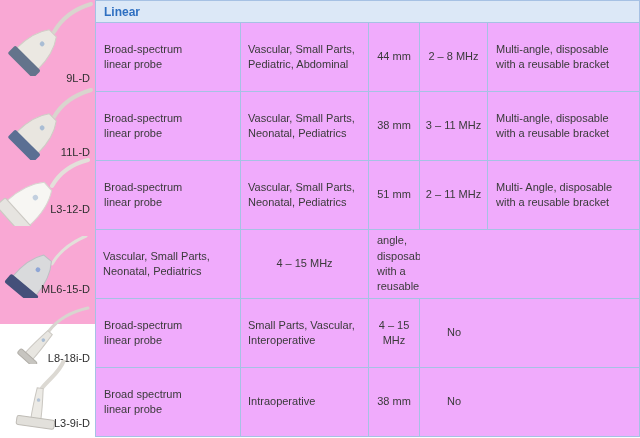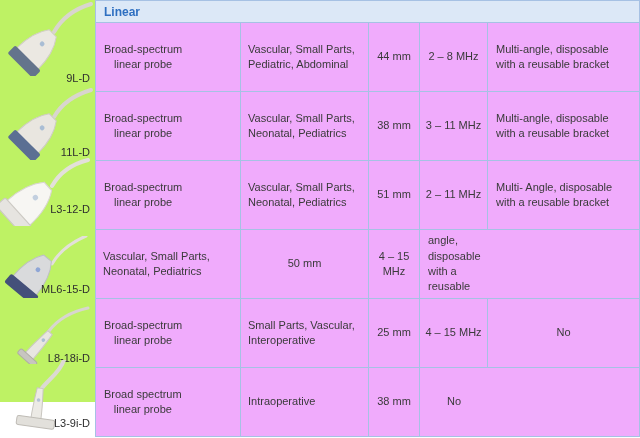--- a/index.html
+++ b/index.html
@@ -1,41 +1,41 @@
 <!DOCTYPE html>
 <html><head>
 <meta charset="utf-8">
 <style>
   html,body{margin:0;padding:0;background:#ffffff;width:640px;height:438px;overflow:hidden;
     font-family:"Liberation Sans", sans-serif;}
   .page{position:relative;width:640px;height:438px;background:#ffffff;}
 
   
-  .probe-col{position:absolute;left:0;top:0;width:95px;height:402px;background:#bef264;}
+  .probe-col{position:absolute;left:0;top:0;width:95px;height:324px;background:#f9a8d4;}
   .probe-img{position:absolute;left:0;}
   .probe-label{position:absolute;width:90px;right:5px;text-align:right;
     font-size:11px;color:#2e2e2e;line-height:12px;}
 
   
   .tbl{position:absolute;left:95px;top:0;right:0;bottom:1px;
     border:1px solid #a6c1e4;display:flex;flex-direction:column;background:#f0abfc;}
   .thead{height:21px;flex:0 0 21px;background:#dce8f7;border-bottom:1px solid #a6c1e4;
     display:flex;align-items:center;padding-left:8px;
     color:#2e6fc1;font-size:12px;font-weight:bold;}
   .row{flex:1;display:grid;grid-template-columns:145px 128px 51px 68px 1fr;
     border-bottom:1px solid #a6c1e4;min-height:0;}
   .row:last-child{border-bottom:none;}
   .cell{border-right:1px solid #a6c1e4;display:flex;align-items:center;
     font-size:11px;color:#3a3a3a;line-height:1.4;white-space:pre-line;
     box-sizing:border-box;overflow:hidden;}
   .cell:last-child{border-right:none;}
-  .c-desc{padding-left:8px;padding-right:4px;text-align:center;}
+  .c-desc{padding-left:8px;padding-right:4px;}
   .c-apps{padding-left:7px;padding-right:4px;}
   .c-mm,.c-mhz{justify-content:center;text-align:center;}
-  .c-biopsy{padding-left:8px;padding-right:8px;}
+  .c-biopsy{padding-left:8px;padding-right:0;}
   .c-biopsy.center{justify-content:center;text-align:center;padding:0;}
 
   .defs{position:absolute;width:0;height:0;overflow:hidden;}
 </style>
 </head>
 <body>
 
 <div class="page">
 
   <svg class="defs" aria-hidden="true">
@@ -133,32 +133,30 @@
 Neonatal, Pediatrics</div>
       <div class="cell c-mm">51 mm</div>
       <div class="cell c-mhz">2 – 11 MHz</div>
       <div class="cell c-biopsy">Multi- Angle, disposable
 with a reusable bracket</div>
     </div>
 
     <div class="row">
       <div class="cell c-apps">Vascular, Small Parts,
 Neonatal, Pediatrics</div>
-      <div class="cell c-mm">50 mm</div>
       <div class="cell c-mhz">4 – 15 MHz</div>
       <div class="cell c-biopsy">Multi-angle, disposable
 with a reusable bracket</div>
     </div>
 
     <div class="row">
       <div class="cell c-desc">Broad-spectrum
 linear probe</div>
       <div class="cell c-apps">Small Parts, Vascular,
 Interoperative</div>
-      <div class="cell c-mm">25 mm</div>
       <div class="cell c-mhz">4 – 15 MHz</div>
       <div class="cell c-biopsy center">No</div>
     </div>
 
     <div class="row">
       <div class="cell c-desc">Broad spectrum
 linear probe</div>
       <div class="cell c-apps">Intraoperative</div>
       <div class="cell c-mm">38 mm</div>
       <div class="cell c-biopsy center">No</div>

